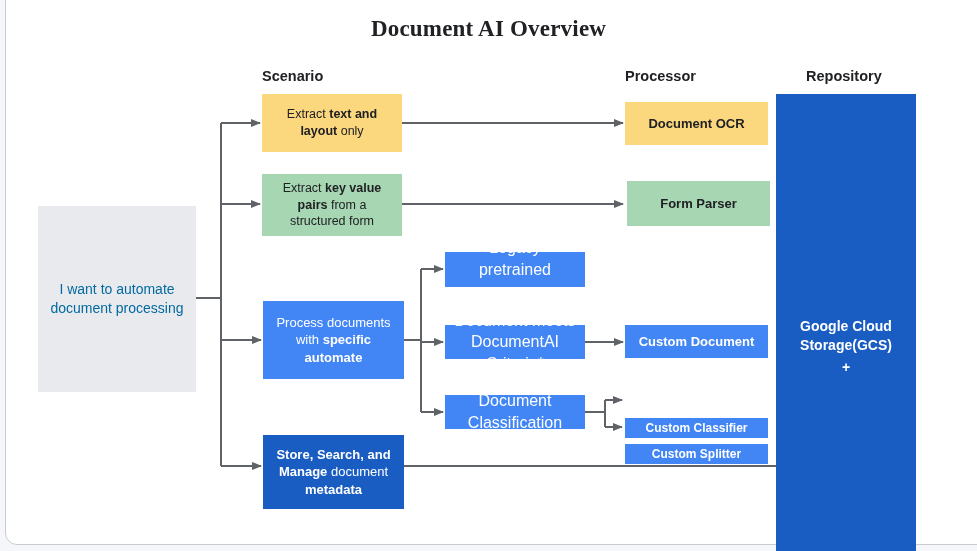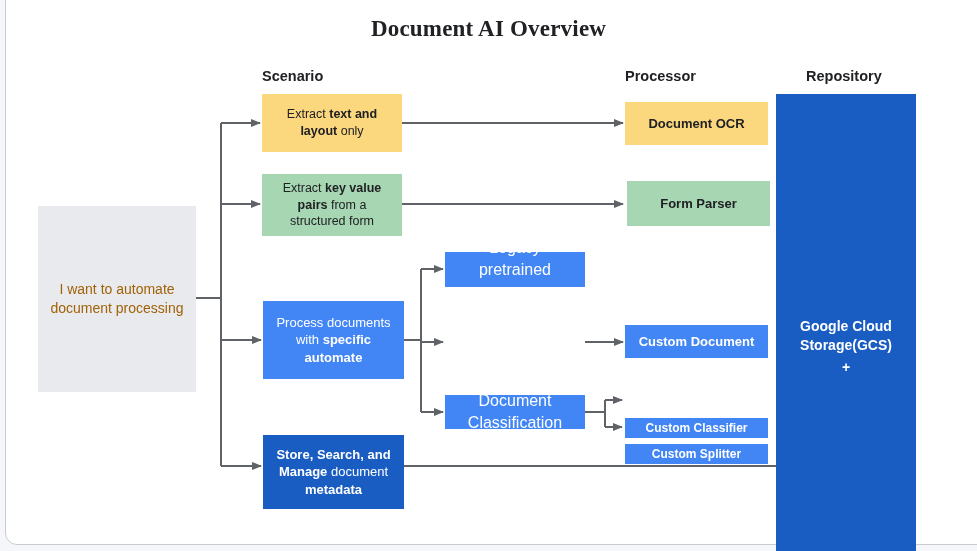--- a/index.html
+++ b/index.html
@@ -43,21 +43,21 @@
     position:absolute;
     display:flex;
     align-items:center;
     justify-content:center;
     text-align:center;
     box-sizing:border-box;
     line-height:1.35;
   }
   .gray-box{
     background:var(--gray,#e8eaed);
-    color:#a16207;
+    color:#0369a1;
     font-size:14px;
     padding:0 8px;
   }
   .yellow-box{background:var(--yellow,#fbd77e);color:#202124;}
   .green-box{background:var(--green,#a6d7b2);color:#202124;}
   .blue-box{background:var(--blue,#4285f4);color:#ffffff;}
   .darkblue-box{background:var(--dark-blue,#1a5dc2);color:#ffffff;}
   .scenario-text{font-size:12.5px;padding:0 14px;}
   .proc-label{font-size:13px;font-weight:700;}
   .small-label{font-size:16px;padding:0 8px;justify-content:center;}
@@ -134,20 +134,23 @@
   </div>
 
   <div class="box darkblue-box" style="left:263px;top:435px;width:141px;height:74px;font-size:13px;padding:0 10px;">
     <span><b>Store, Search, and Manage</b><span> document </span><b>metadata</b></span>
   </div>
 
   <div class="box blue-box small-label" style="left:445px;top:252px;width:140px;height:35px;">
     <span>Legacy pretrained processor</span>
   </div>
 
+  <div class="box blue-box small-label" style="left:445px;top:325px;width:140px;height:34px;">
+    <span>Document meets DocumentAI Criteria*</span>
+  </div>
 
   <div class="box blue-box small-label" style="left:445px;top:395px;width:140px;height:34px;">
     <span>Document Classification</span>
   </div>
 
   <div class="box yellow-box proc-label" style="left:625px;top:102px;width:143px;height:43px;">
     <span>Document OCR</span>
   </div>
 
   <div class="box green-box proc-label" style="left:627px;top:181px;width:143px;height:45px;">

